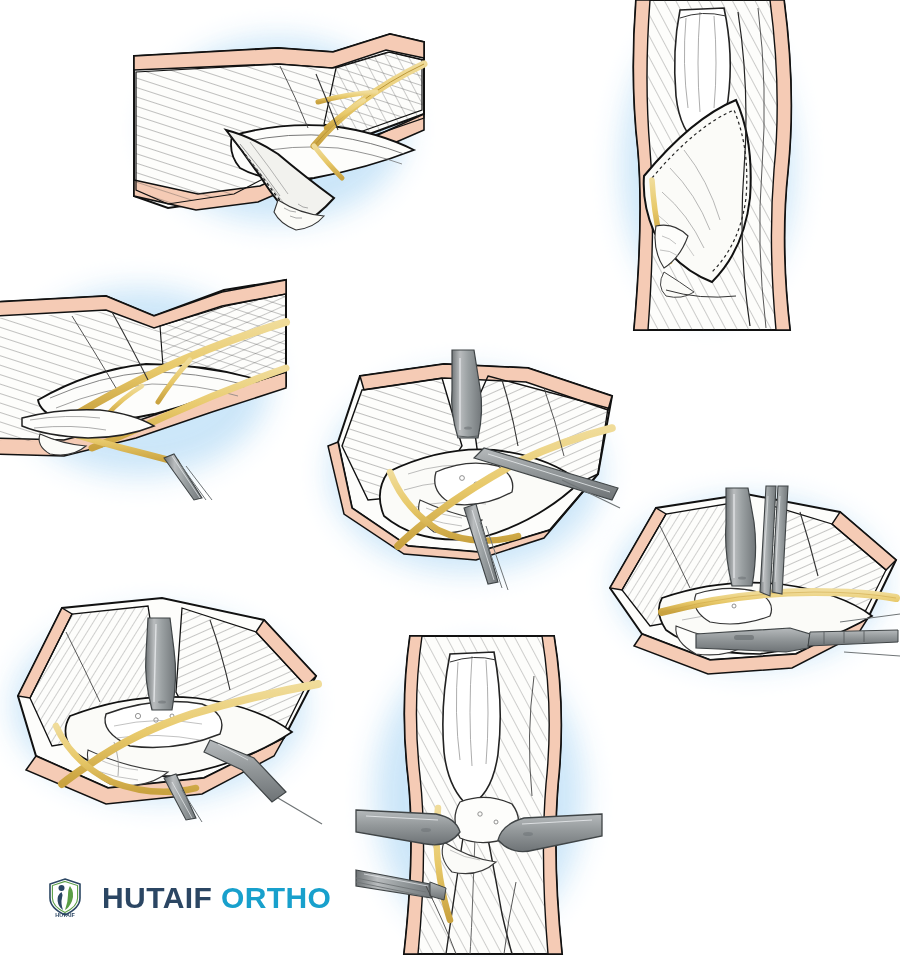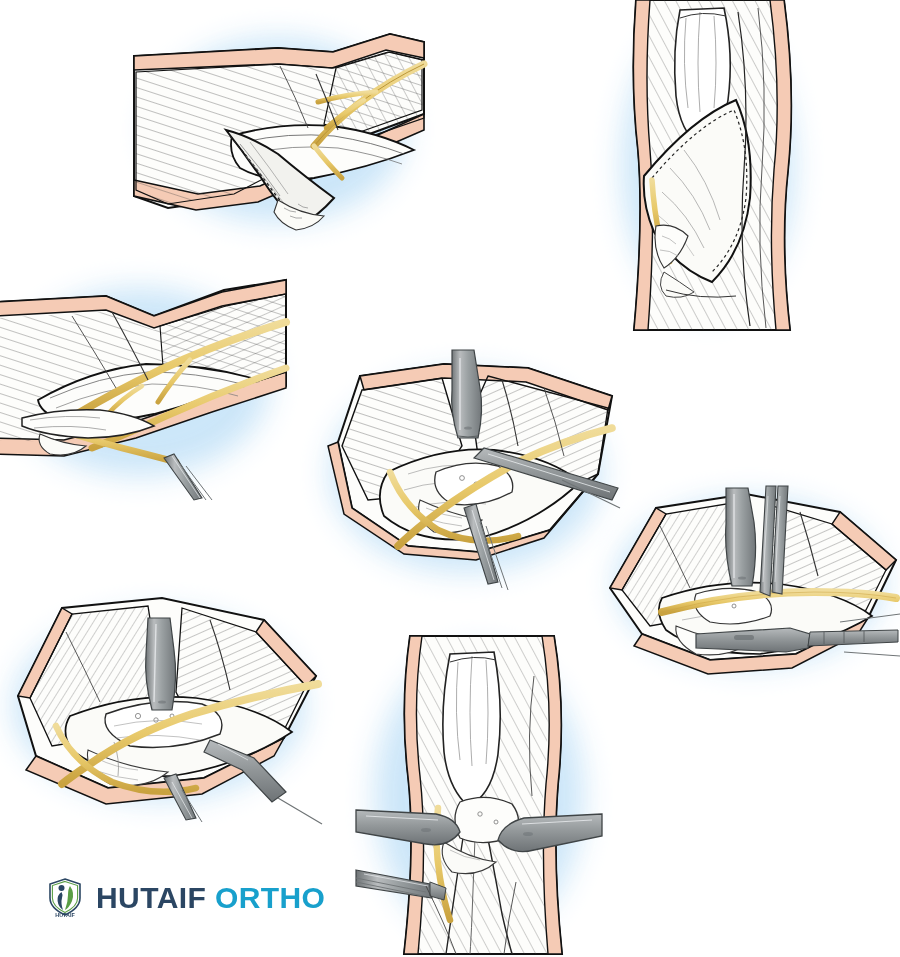--- a/index.html
+++ b/index.html
@@ -20,21 +20,21 @@
   
   .panel {
     position: absolute;
   }
   .panel svg { display: block; width: 100%; height: 100%; overflow: visible; }
 
   
   #brand {
     position: absolute;
     left: 48px; top: 878px;
-    display: flex; align-items: center; gap: 14px;
+    display: flex; align-items: center; gap: 20px;
   }
   #brand-mark { width: 34px; height: 40px; flex: none; }
   #brand-word {
     font-size: 30px; font-weight: bold; letter-spacing: 0.4px;
     line-height: 1; white-space: nowrap;
   }
   #brand-word .w1 { color: #2b4663; }
   #brand-word .w2 { color: #18a0cc; }
 </style>
 </head>

